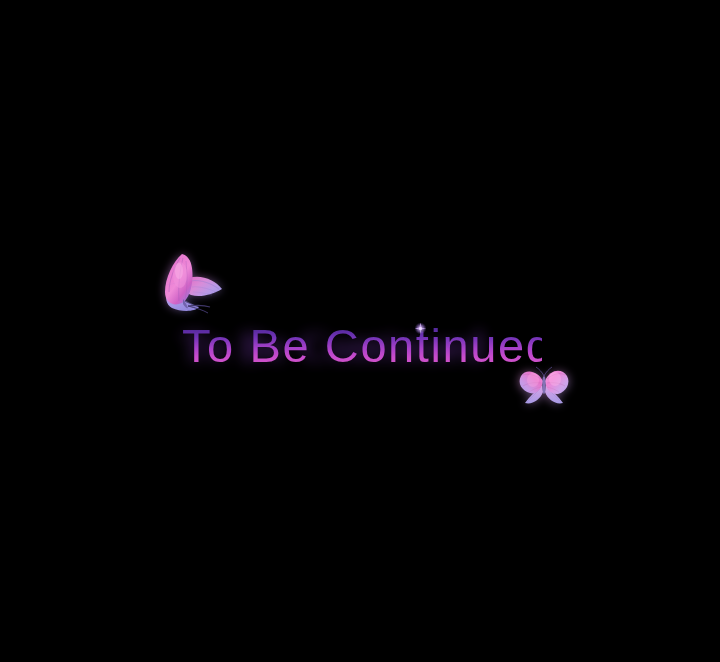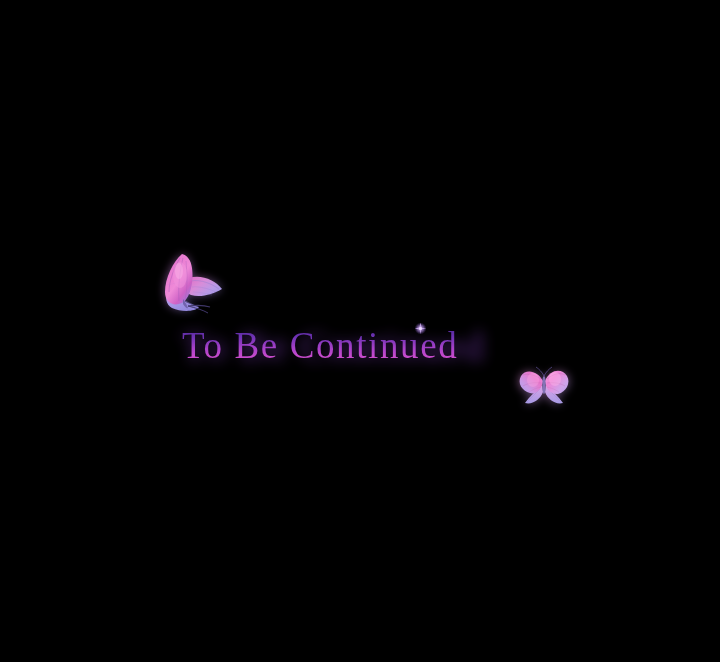--- a/index.html
+++ b/index.html
@@ -42,22 +42,22 @@
     filter: blur(7px);
     opacity: 0.75;
     pointer-events: none;
   }
   #title-text {
     position: absolute;
     left: 0;
     top: 0;
     width: 100%;
     height: 100%;
-    font-family: Liberation Serif, serif;
-    font-size: 37px;
+    font-family: Liberation Sans, sans-serif;
+    font-size: 47px;
     line-height: 56px;
     letter-spacing: 1.6px;
     white-space: nowrap;
     background-image: linear-gradient(
         180deg,
         #3d2080 0%,
         #4e2796 16%,
         #7033b5 34%,
         #a841c9 54%,
         #c94ccd 70%,

